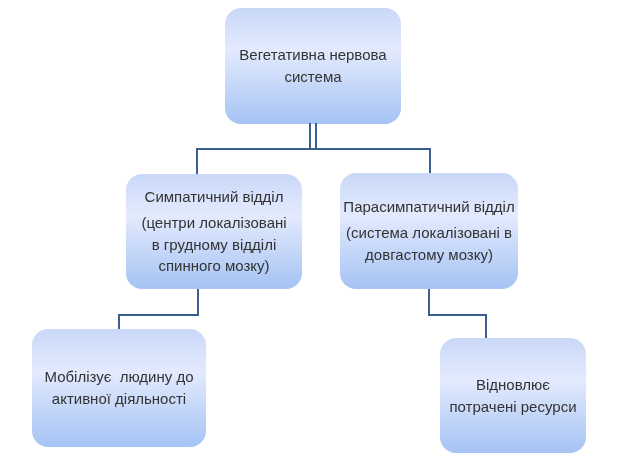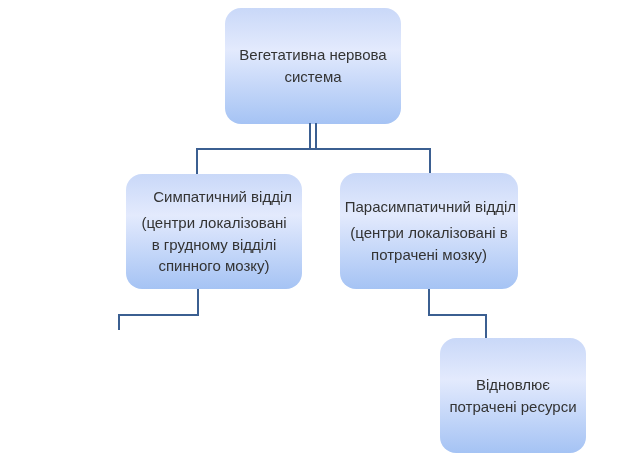--- a/index.html
+++ b/index.html
@@ -23,21 +23,21 @@
     position: absolute;
     box-sizing: border-box;
     border-radius: 16px;
     background: linear-gradient(180deg,
       var(--node_fill_top) 0%,
       var(--node_fill_mid) 36%,
       var(--node_fill_bottom) 100%);
     display: flex;
     flex-direction: column;
     justify-content: center;
-    align-items: flex-end;
+    align-items: center;
     text-align: center;
     color: var(--text);
     font-size: 15px;
     line-height: 1.45;
   }
   .node-title, .node-note { white-space: pre-wrap; }
   .node-note { margin-top: 4px; }
   .connector {
     position: absolute;
     background: var(--connector);
@@ -58,29 +58,32 @@
   <div class="connector" style="left:196px; top:148px; width:2px; height:27px;"></div>
   <div class="connector" style="left:429px; top:148px; width:2px; height:27px;"></div>
 
   <div class="node" style="left:110px; top:174px; width:176px; height:115px; padding:0 10px;margin-left:16px;">
     <div class="node-title">Симпатичний відділ</div>
     <div class="node-note">(центри локалізовані в грудному відділі спинного мозку)</div>
   </div>
 
   <div class="node" style="left:340px; top:173px; width:178px; height:116px; padding:0 2px;">
     <div class="node-title">Парасимпатичний відділ</div>
-    <div class="node-note">(центри локалізовані в потрачені мозку)</div>
+    <div class="node-note">(система локалізовані в довгастому мозку)</div>
   </div>
 
   <div class="connector" style="left:197px; top:289px; width:2px; height:27px;"></div>
   <div class="connector" style="left:118px; top:314px; width:81px; height:2px;"></div>
   <div class="connector" style="left:118px; top:314px; width:2px; height:16px;"></div>
 
   <div class="connector" style="left:428px; top:289px; width:2px; height:27px;"></div>
   <div class="connector" style="left:428px; top:314px; width:59px; height:2px;"></div>
   <div class="connector" style="left:485px; top:314px; width:2px; height:26px;"></div>
 
+  <div class="node" style="left:32px; top:329px; width:174px; height:118px; padding:0 12px;">
+    <div class="node-title">Мобілізує  людину до активної діяльності</div>
+  </div>
 
   <div class="node" style="left:440px; top:338px; width:146px; height:115px; padding:12px 6px;">
     <div class="node-title">Відновлює потрачені ресурси</div>
   </div>
 
 </div>
 
 </body></html>

